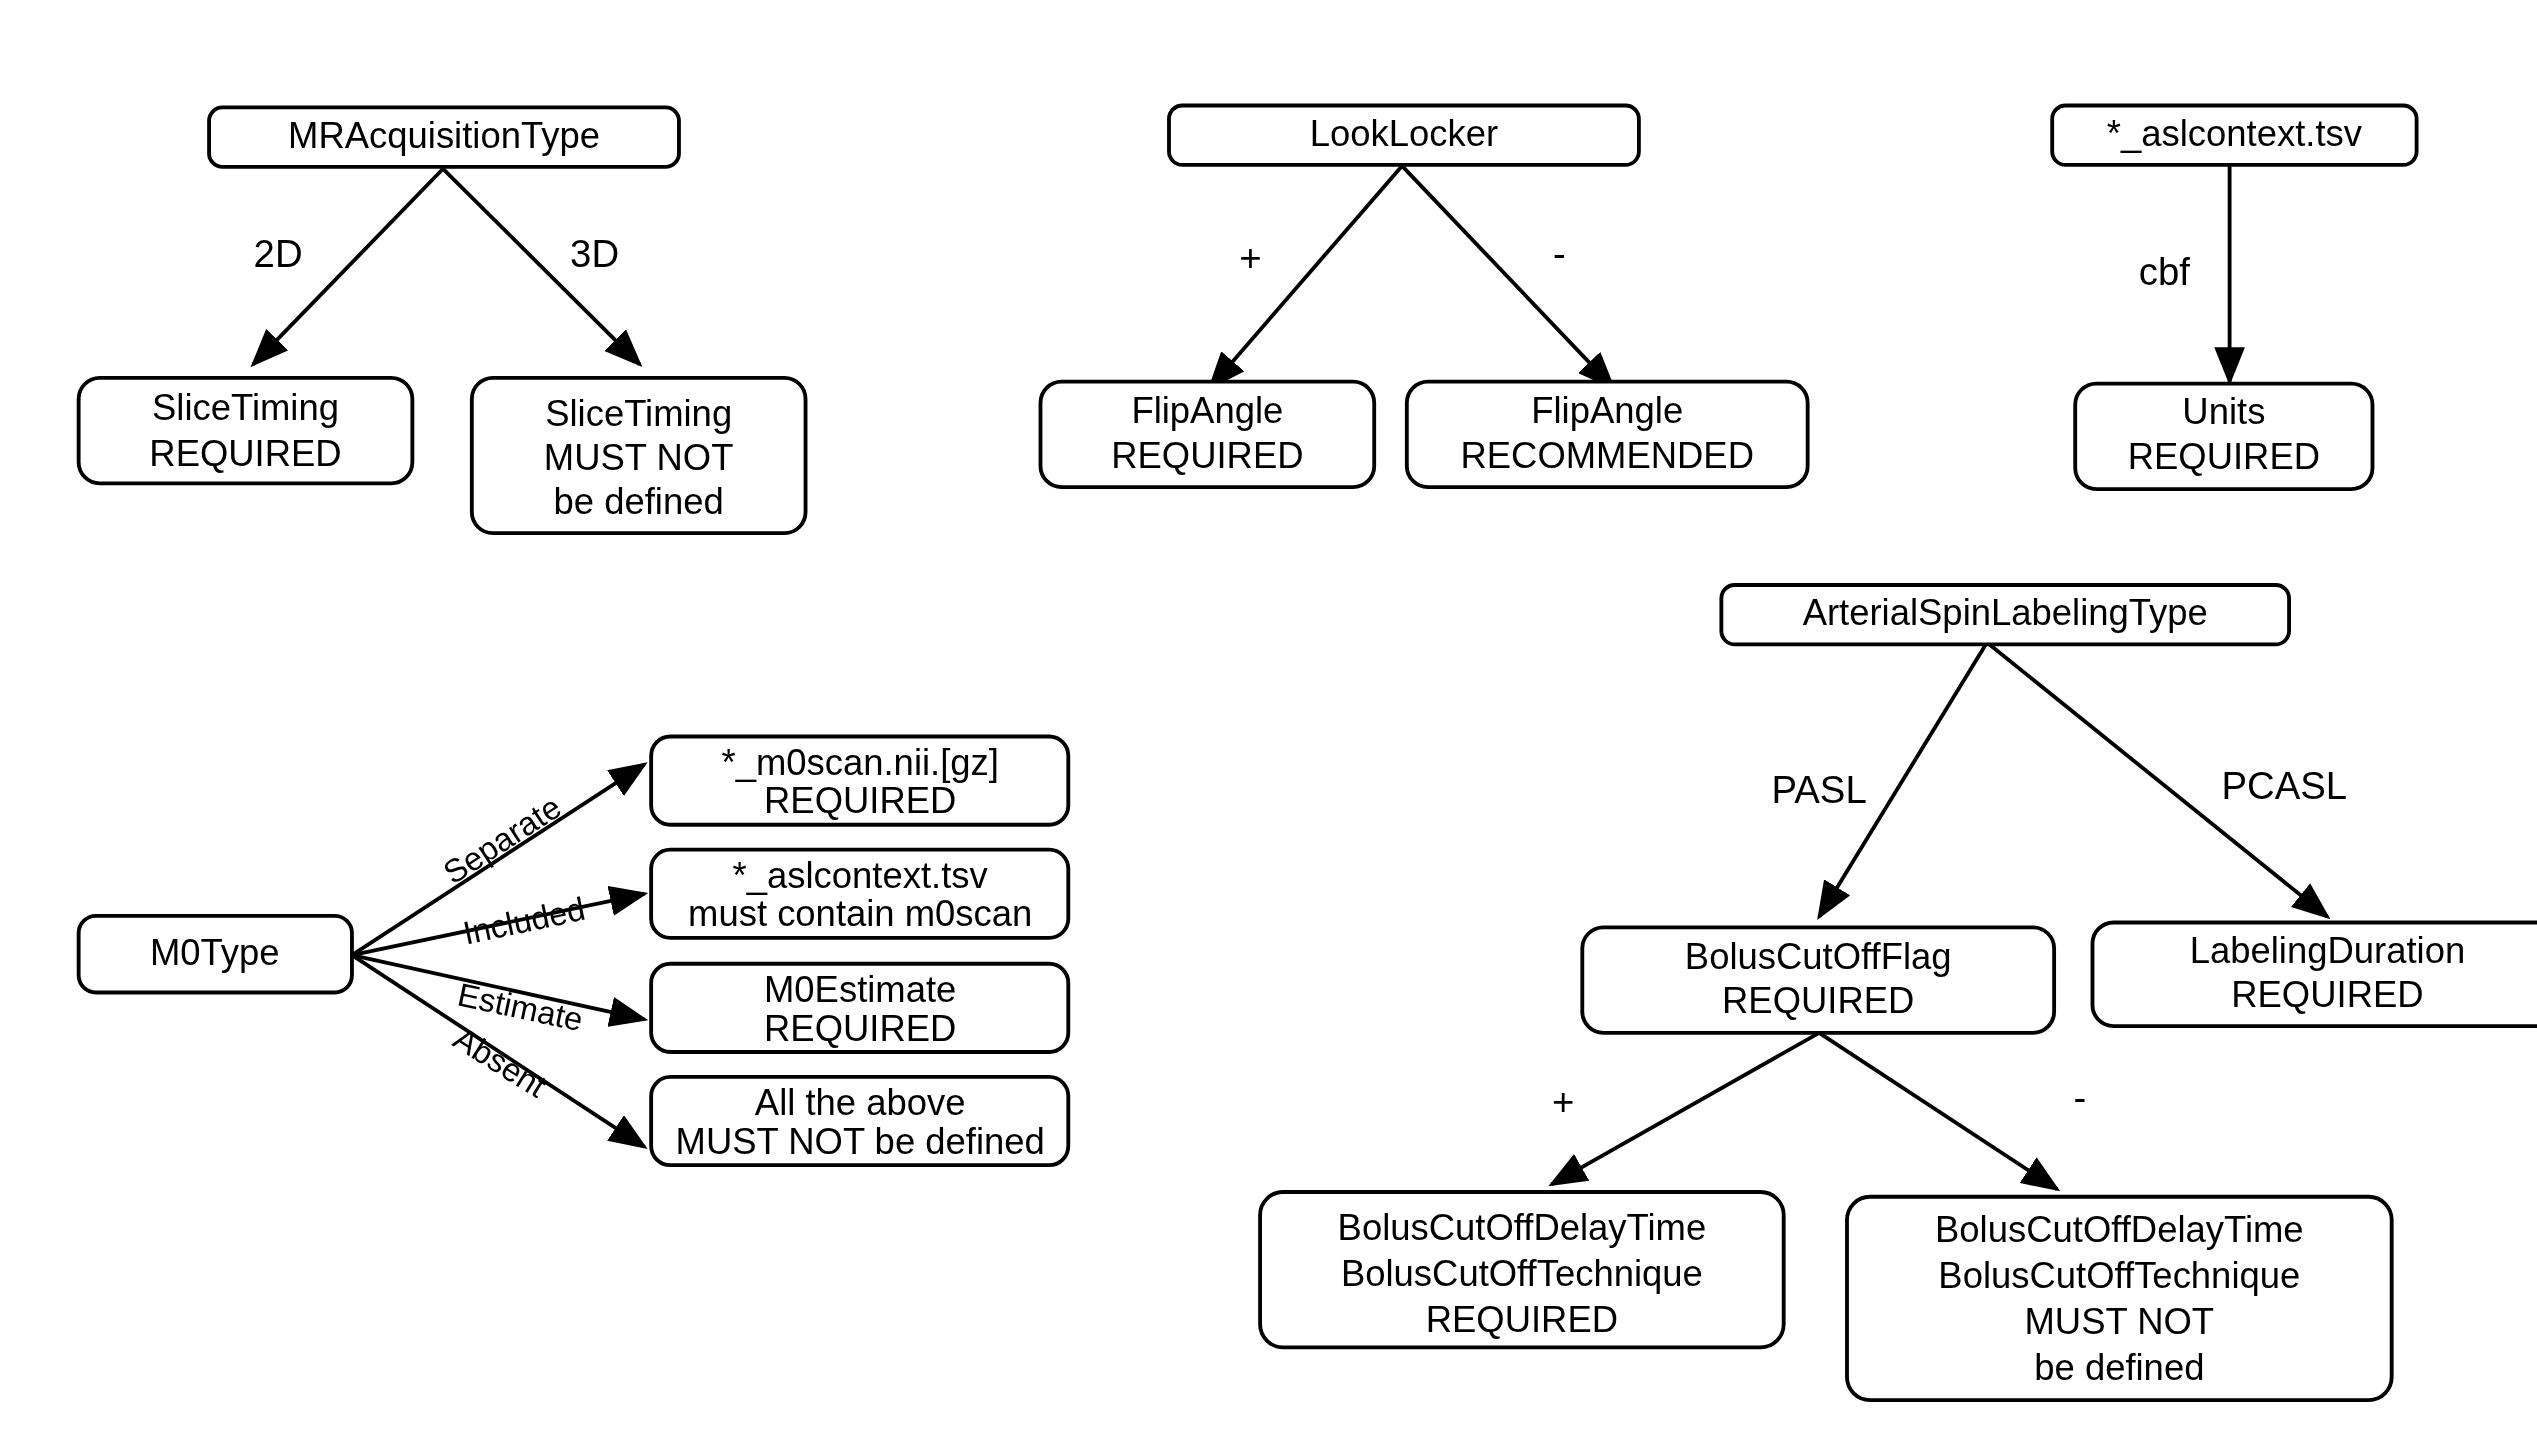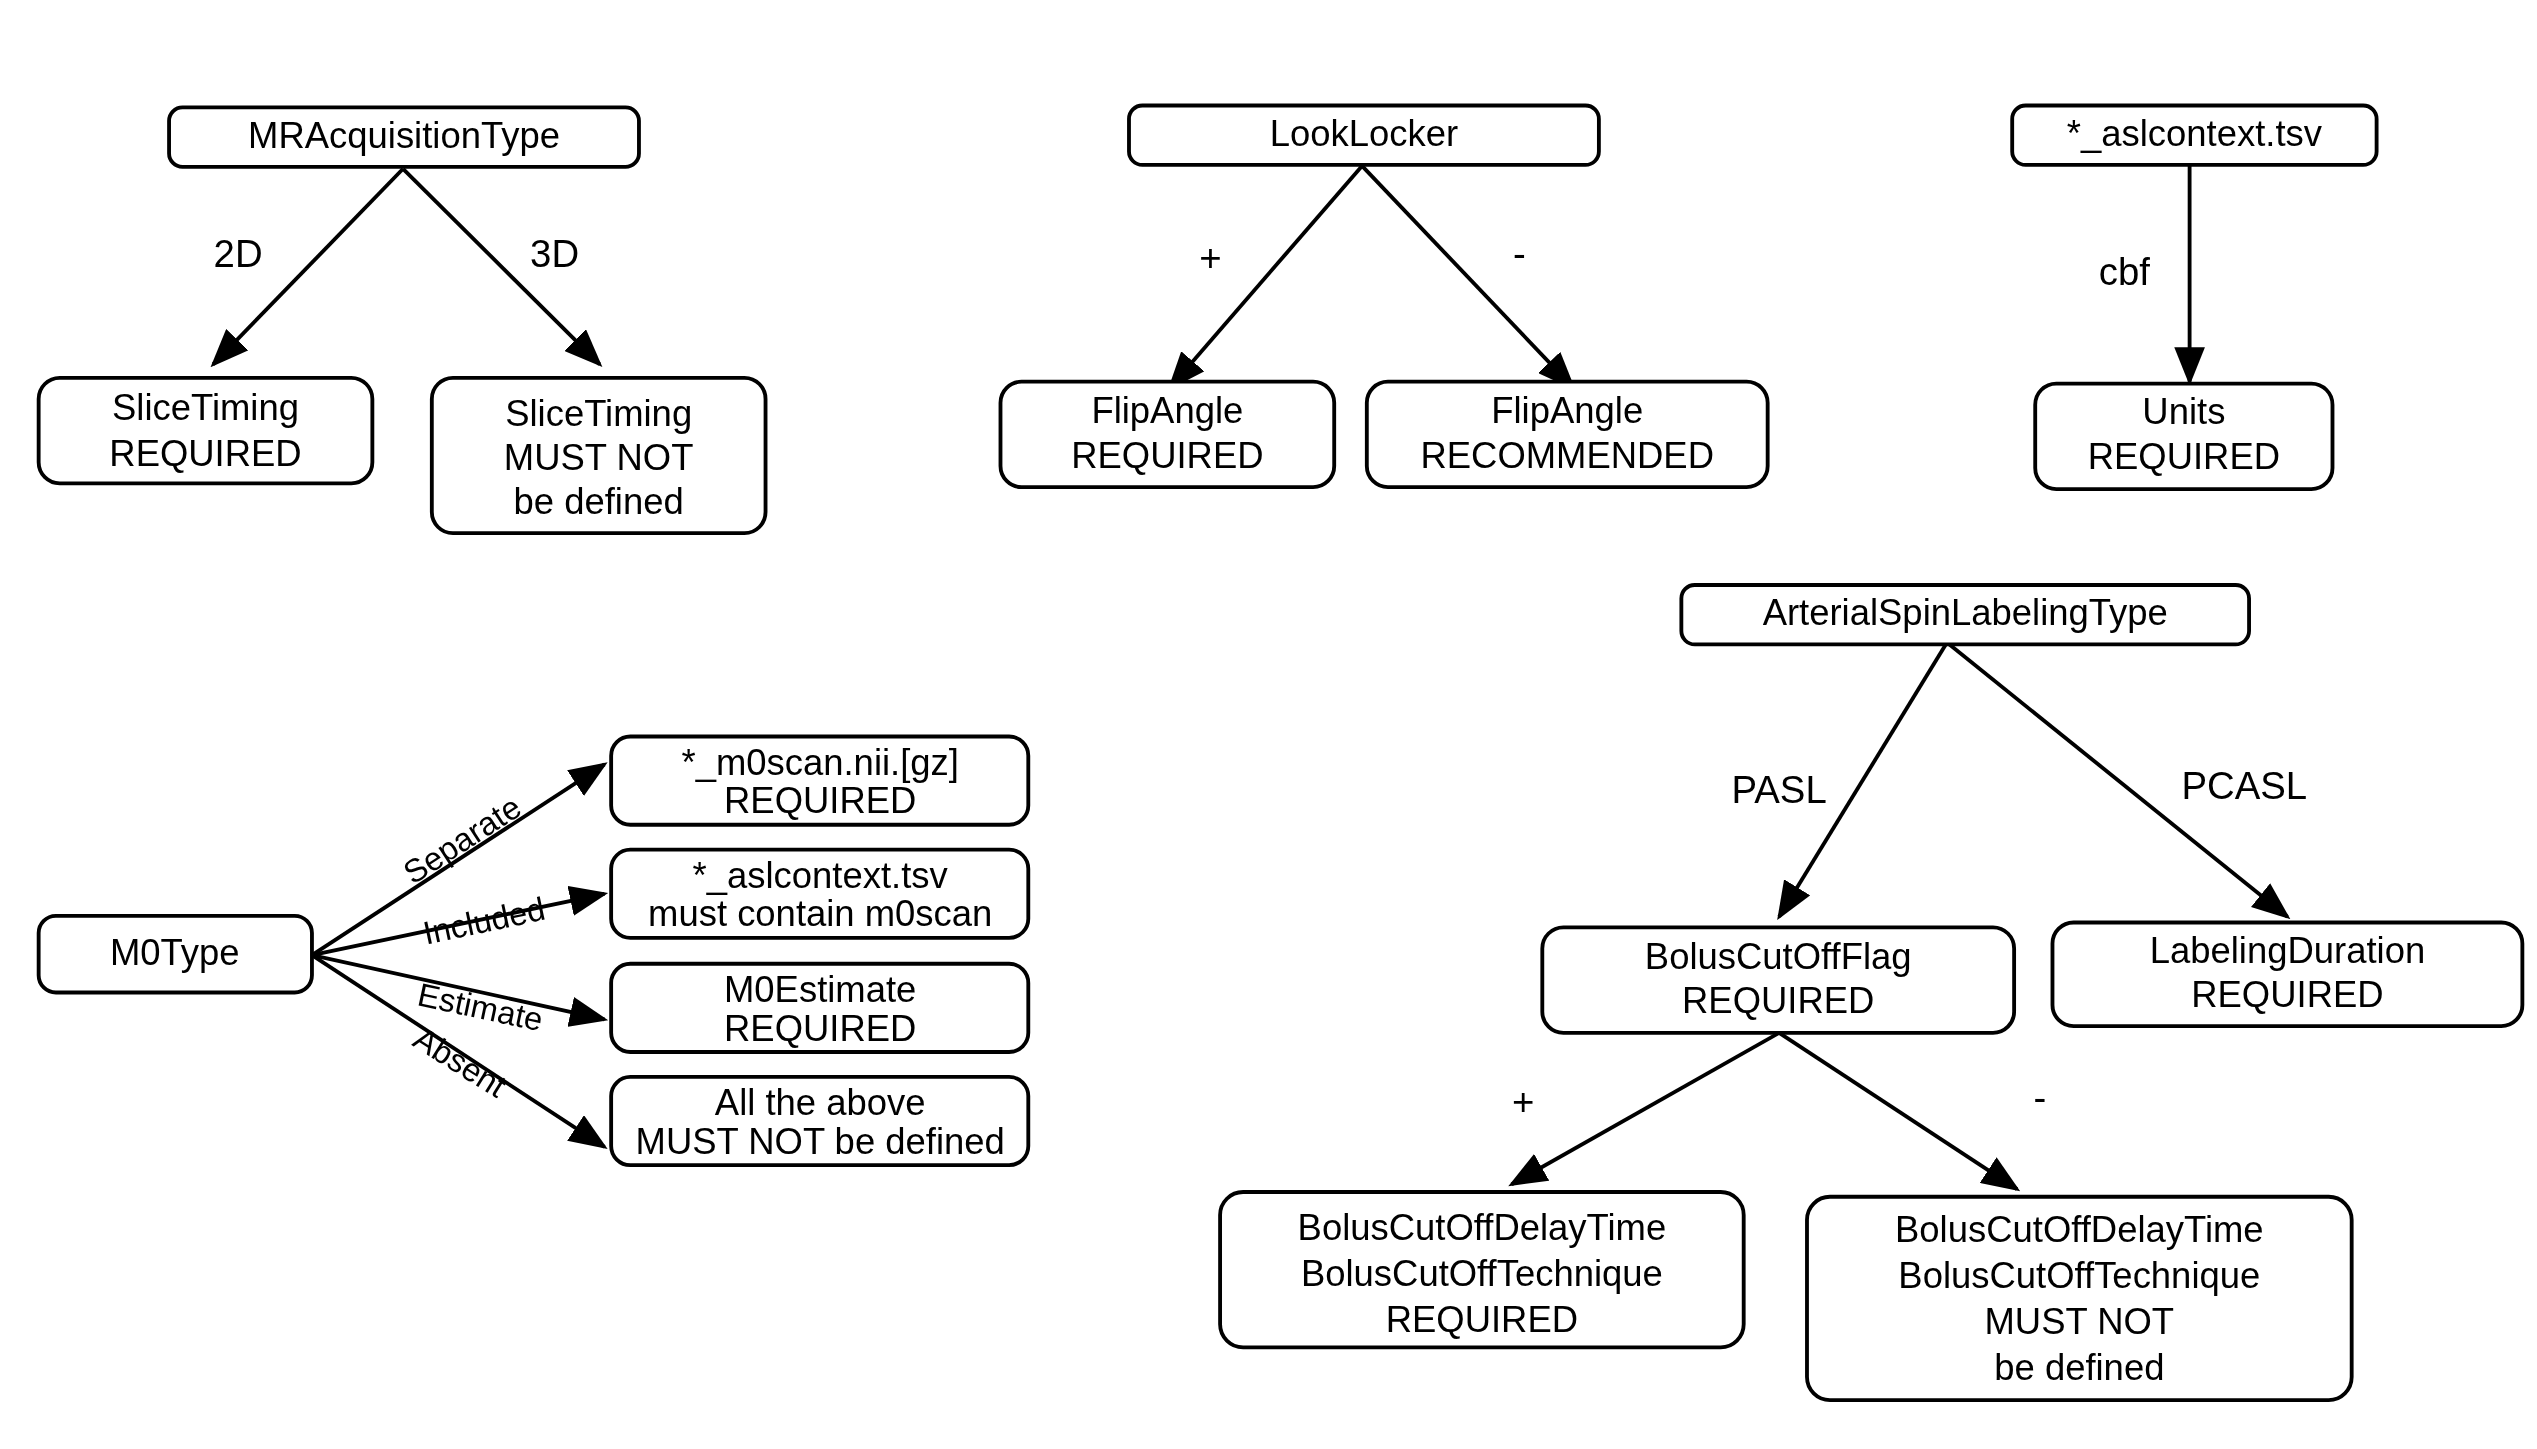--- a/index.html
+++ b/index.html
@@ -11,20 +11,21 @@
     width: 2538px;
     height: 1449px;
     font-family: "Liberation Sans", sans-serif;
     overflow: hidden;
   }
   #diagram-root {
     position: relative;
     width: 2290px;
     height: 1449px;
     background: #ffffff;
+    margin-left: 40px;
   }
   svg.diagram {
     position: absolute;
     top: 0;
     left: 0;
     width: 2538px;
     height: 1449px;
   }
   .node-box {
     fill: #ffffff;

